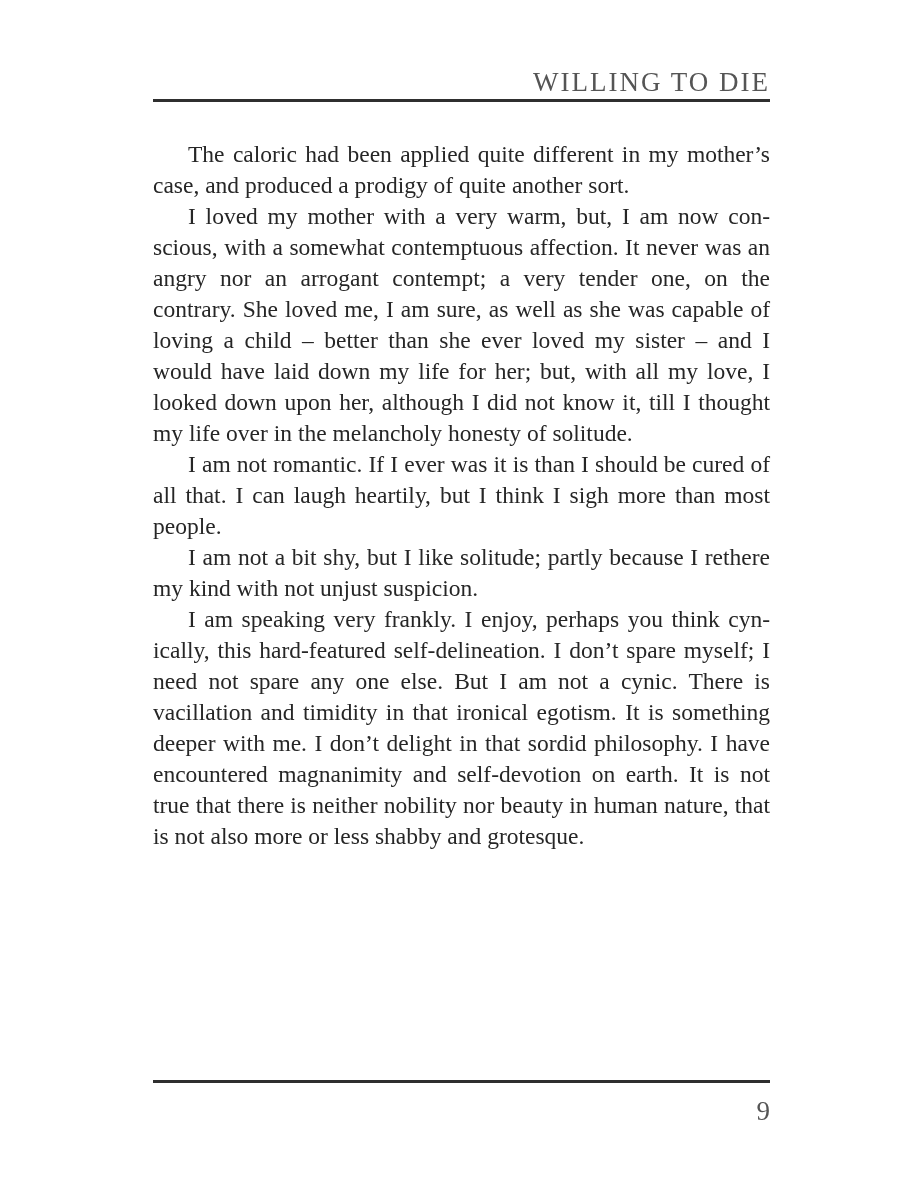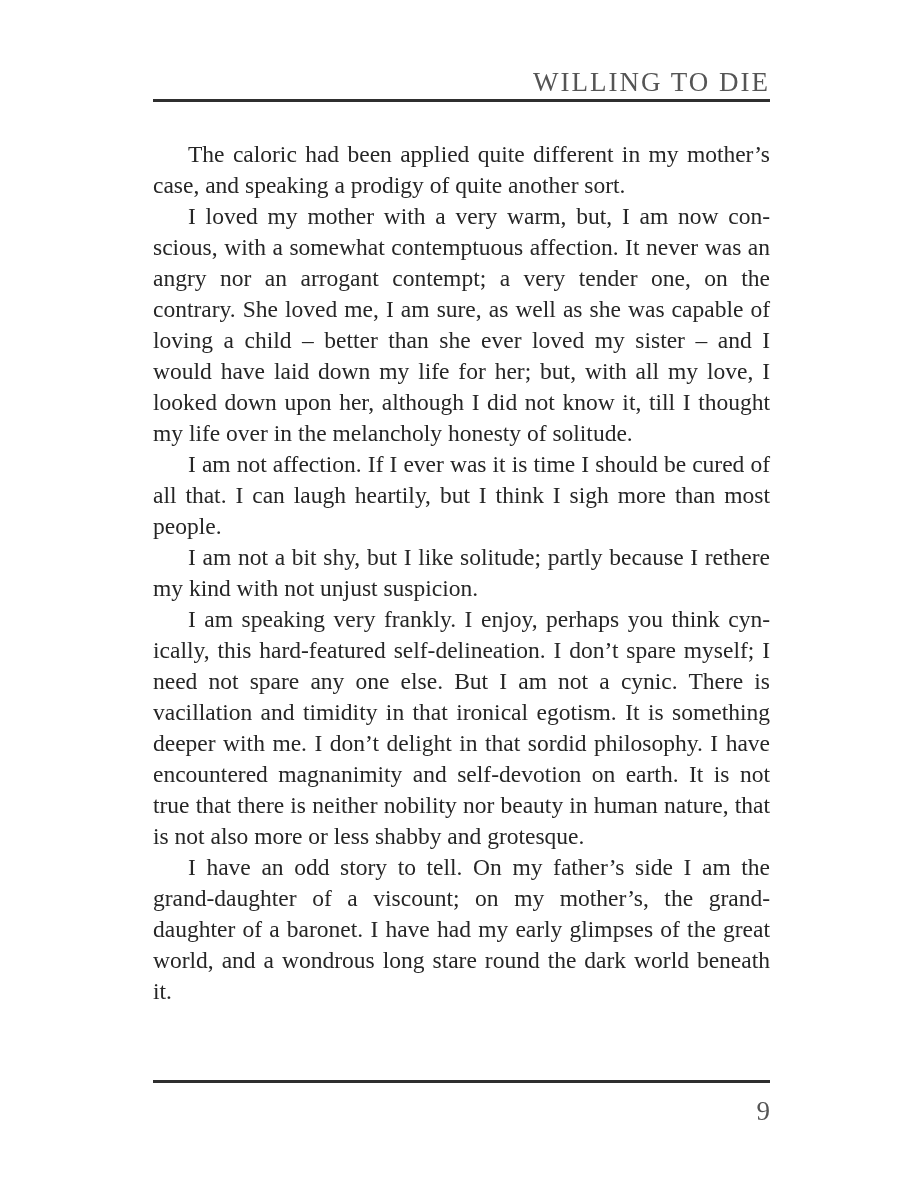--- a/index.html
+++ b/index.html
@@ -64,23 +64,22 @@
     }
   </style>
 </head>
 <body>
 
 <div class="page">
   <div class="running-head">WILLING TO DIE</div>
   <div class="rule top"></div>
 
   <div class="body-text">
-    <p>The caloric had been applied quite different in my moth­er’s case, and speaking a prodigy of quite another sort.</p>
+    <p>The caloric had been applied quite different in my moth­er’s case, and produced a prodigy of quite another sort.</p>
     <p>I loved my mother with a very warm, but, I am now con­scious, with a somewhat contemptuous affection. It never was an angry nor an arrogant contempt; a very tender one, on the contrary. She loved me, I am sure, as well as she was capable of loving a child – better than she ever loved my sister – and I would have laid down my life for her; but, with all my love, I looked down upon her, although I did not know it, till I thought my life over in the melancholy honesty of solitude.</p>
-    <p>I am not affection. If I ever was it is time I should be cured of all that. I can laugh heartily, but I think I sigh more than most people.</p>
+    <p>I am not romantic. If I ever was it is than I should be cured of all that. I can laugh heartily, but I think I sigh more than most people.</p>
     <p>I am not a bit shy, but I like solitude; partly because I re­there my kind with not unjust suspicion.</p>
     <p>I am speaking very frankly. I enjoy, perhaps you think cyn­ically, this hard-featured self-delineation. I don’t spare myself; I need not spare any one else. But I am not a cynic. There is vacillation and timidity in that ironical egotism. It is some­thing deeper with me. I don’t delight in that sordid philoso­phy. I have encountered magnanimity and self-devotion on earth. It is not true that there is neither nobility nor beauty in human nature, that is not also more or less shabby and grotesque.</p>
-    <p>I have an odd story to tell. On my father’s side I am the grand-daughter of a viscount; on my mother’s, the grand­-daughter of a baronet. I have had my early glimpses of the great world, and a wondrous long stare round the dark world beneath it.</p>
   </div>
 
   <div class="rule bottom"></div>
   <div class="folio">9</div>
 </div>
 
 </body></html>

